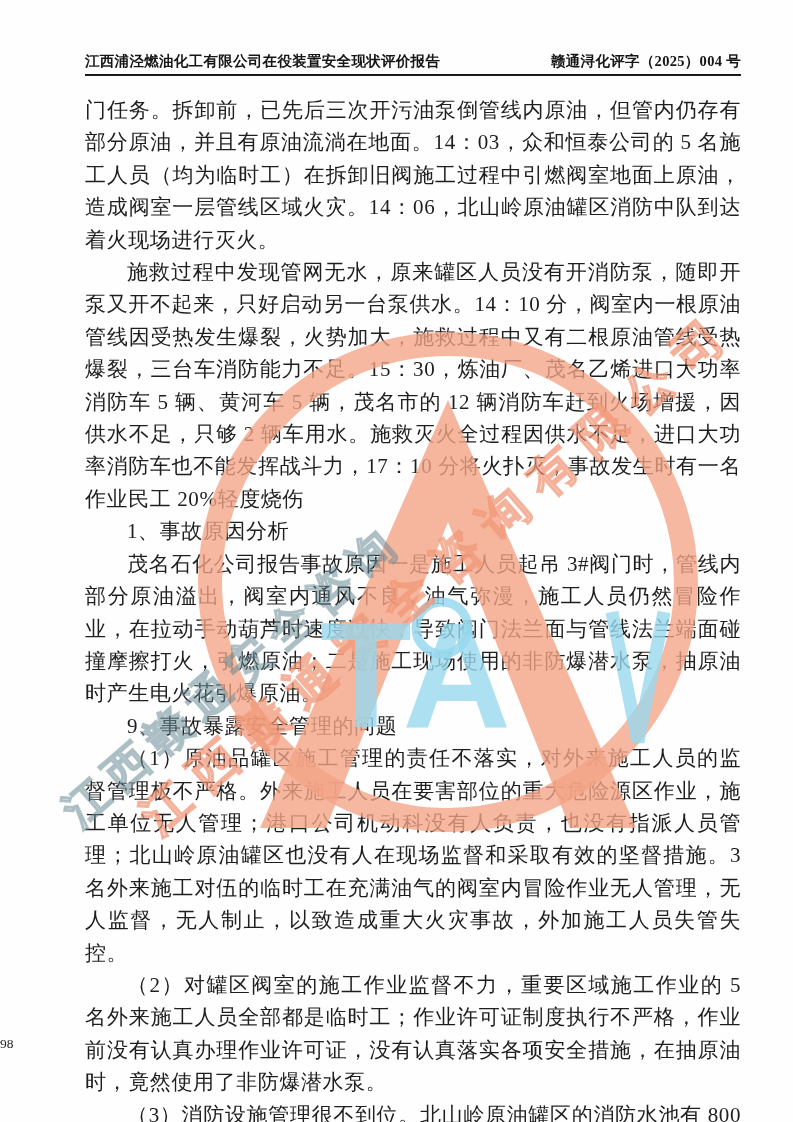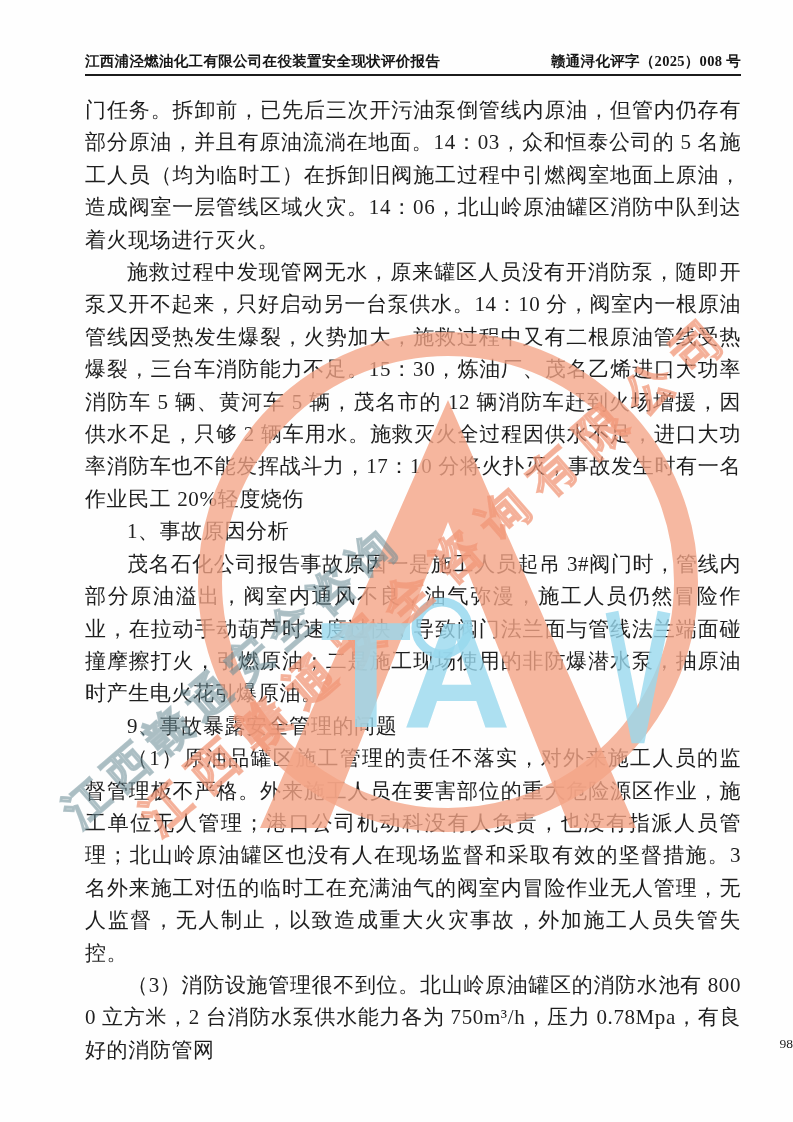--- a/index.html
+++ b/index.html
@@ -21,21 +21,21 @@
   .doc-body{
     position:absolute;left:85px;top:94px;width:656px;color:#1e1e1e;
   }
   .para{
     margin:0;font-size:21px;line-height:32.4px;letter-spacing:0.6px;
     text-align:justify;text-justify:inter-ideograph;word-break:break-all;
   }
   .para.indent{text-indent:2em;font-family:Liberation Serif, serif;}
   
   .footer{
-    position:absolute;left:0;top:1036px;width:793px;text-align:right;
+    position:absolute;left:0;top:1036px;width:793px;text-align:left;
     font-size:13.5px;color:#222;
   }
   
   .watermark{position:absolute;inset:0;pointer-events:none;}
   .wm-svg{position:absolute;left:0;top:0;}
   .wm-line{
     position:absolute;font-family:"Liberation Sans","DejaVu Sans",sans-serif;
     font-weight:700;white-space:nowrap;transform-origin:0 50%;
     color:rgba(242,152,120,0.14);
     -webkit-text-stroke:1.6px rgba(241,150,118,0.7);
@@ -51,30 +51,31 @@
     font-size:150px;line-height:1;color:rgba(152,216,238,0.8);letter-spacing:2px;
   }
 </style>
 </head>
 <body>
 
 <div class="page">
 
   <div class="header">
     <span class="h-left">江西浦泾燃油化工有限公司在役装置安全现状评价报告</span>
-    <span class="h-right">赣通浔化评字（2025）008 号</span>
+    <span class="h-right">赣通浔化评字（2025）004 号</span>
   </div>
 
   <div class="doc-body">
       <p class="para">门任务。拆卸前，已先后三次开污油泵倒管线内原油，但管内仍存有部分原油，并且有原油流淌在地面。14：03，众和恒泰公司的 5 名施工人员（均为临时工）在拆卸旧阀施工过程中引燃阀室地面上原油，造成阀室一层管线区域火灾。14：06，北山岭原油罐区消防中队到达着火现场进行灭火。</p>
       <p class="para indent">施救过程中发现管网无水，原来罐区人员没有开消防泵，随即开泵又开不起来，只好启动另一台泵供水。14：10 分，阀室内一根原油管线因受热发生爆裂，火势加大，施救过程中又有二根原油管线受热爆裂，三台车消防能力不足。15：30，炼油厂、茂名乙烯进口大功率消防车 5 辆、黄河车 5 辆，茂名市的 12 辆消防车赶到火场增援，因供水不足，只够 2 辆车用水。施救灭火全过程因供水不足，进口大功率消防车也不能发挥战斗力，17：10 分将火扑灭，事故发生时有一名作业民工 20%轻度烧伤</p>
       <p class="para indent">1、事故原因分析</p>
       <p class="para indent">茂名石化公司报告事故原因一是施工人员起吊 3#阀门时，管线内部分原油溢出，阀室内通风不良，油气弥漫，施工人员仍然冒险作业，在拉动手动葫芦时速度过快，导致阀门法兰面与管线法兰端面碰撞摩擦打火，引燃原油；二是施工现场使用的非防爆潜水泵，抽原油时产生电火花引爆原油。</p>
       <p class="para indent">9、事故暴露安全管理的问题</p>
       <p class="para indent">（1）原油品罐区施工管理的责任不落实，对外来施工人员的监督管理极不严格。外来施工人员在要害部位的重大危险源区作业，施工单位无人管理；港口公司机动科没有人负责，也没有指派人员管理；北山岭原油罐区也没有人在现场监督和采取有效的坚督措施。3 名外来施工对伍的临时工在充满油气的阀室内冒险作业无人管理，无人监督，无人制止，以致造成重大火灾事故，外加施工人员失管失控。</p>
+      <p class="para indent">（2）对罐区阀室的施工作业监督不力，重要区域施工作业的 5 名外来施工人员全部都是临时工；作业许可证制度执行不严格，作业前没有认真办理作业许可证，没有认真落实各项安全措施，在抽原油时，竟然使用了非防爆潜水泵。</p>
       <p class="para indent">（3）消防设施管理很不到位。北山岭原油罐区的消防水池有 8000 立方米，2 台消防水泵供水能力各为 750m³/h，压力 0.78Mpa，有良好的消防管网</p>
     </div>
 
   <div class="watermark">
     <svg class="wm-svg" width="793" height="1122" viewBox="0 0 793 1122">
       <circle cx="448" cy="582" r="238" fill="none" stroke="rgba(244,164,134,0.78)" stroke-width="24"></circle>
       <path d="M448,400 L636,828 L570,828 L448,522 L326,828 L260,828 Z" fill="rgba(244,164,134,0.8)"></path>
       <circle cx="442" cy="628" r="26" fill="none" stroke="rgba(152,216,238,0.85)" stroke-width="9"></circle>
       <path d="M612,612 L638,742 L664,612" fill="none" stroke="rgba(152,216,238,0.8)" stroke-width="13"></path>
     </svg>

